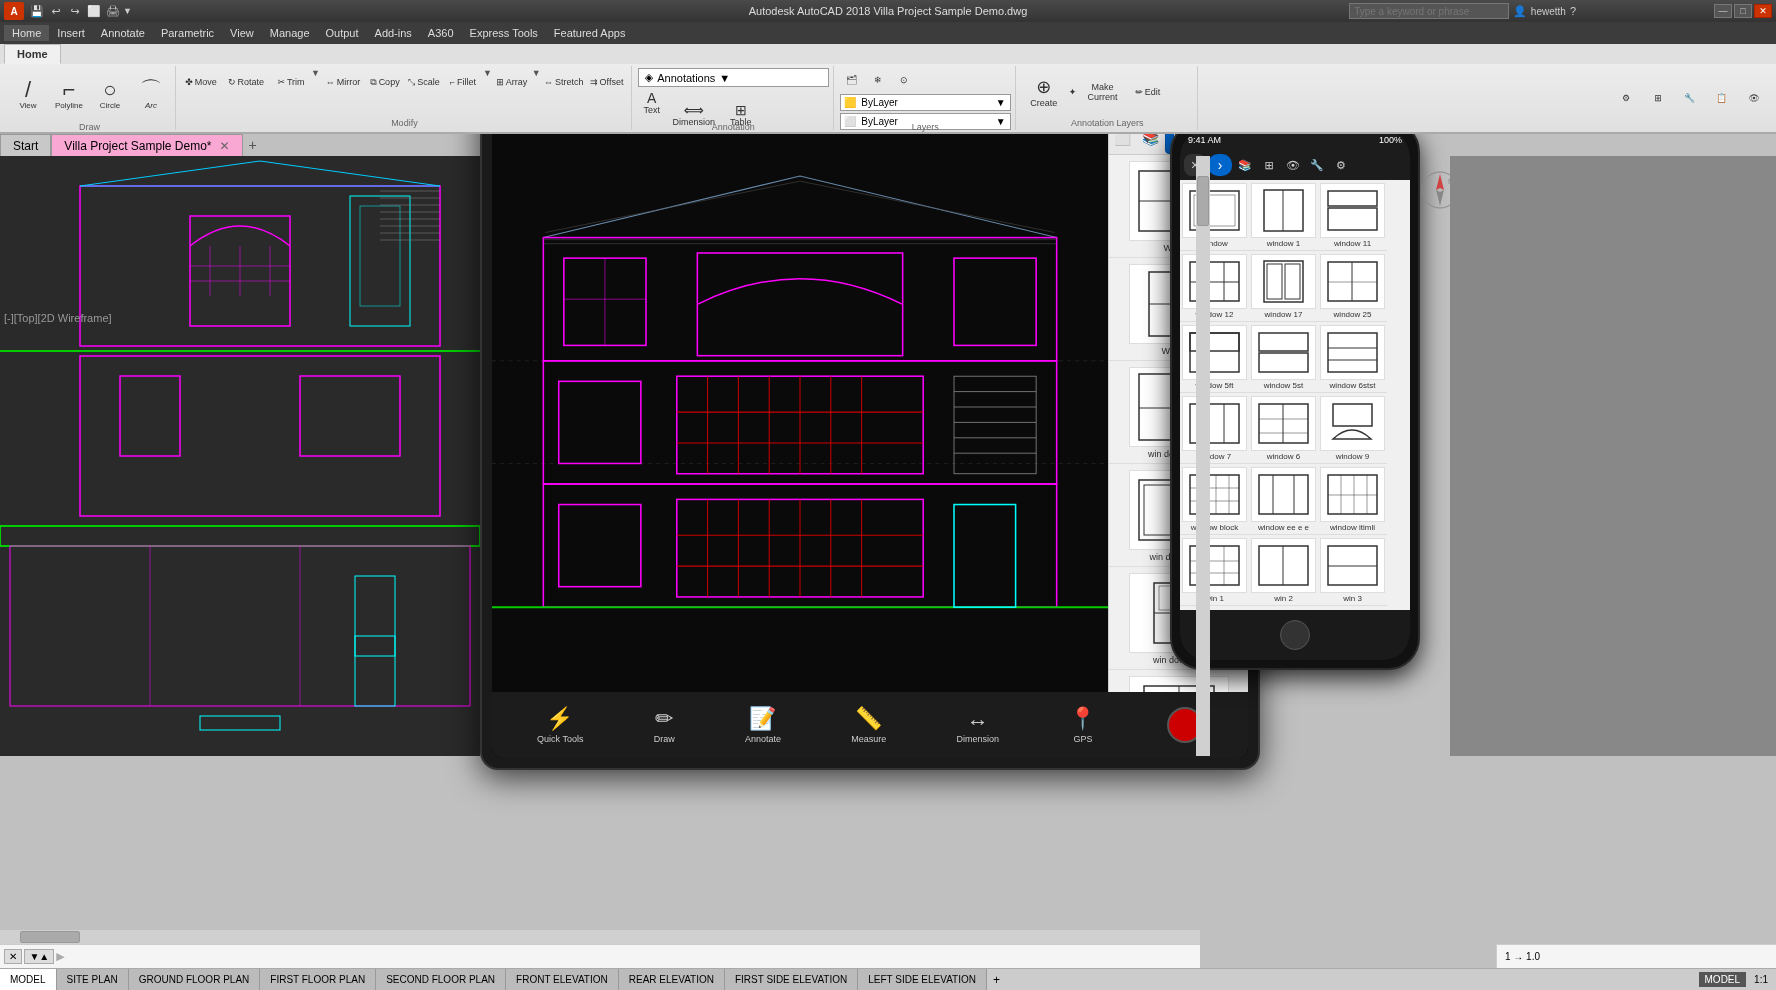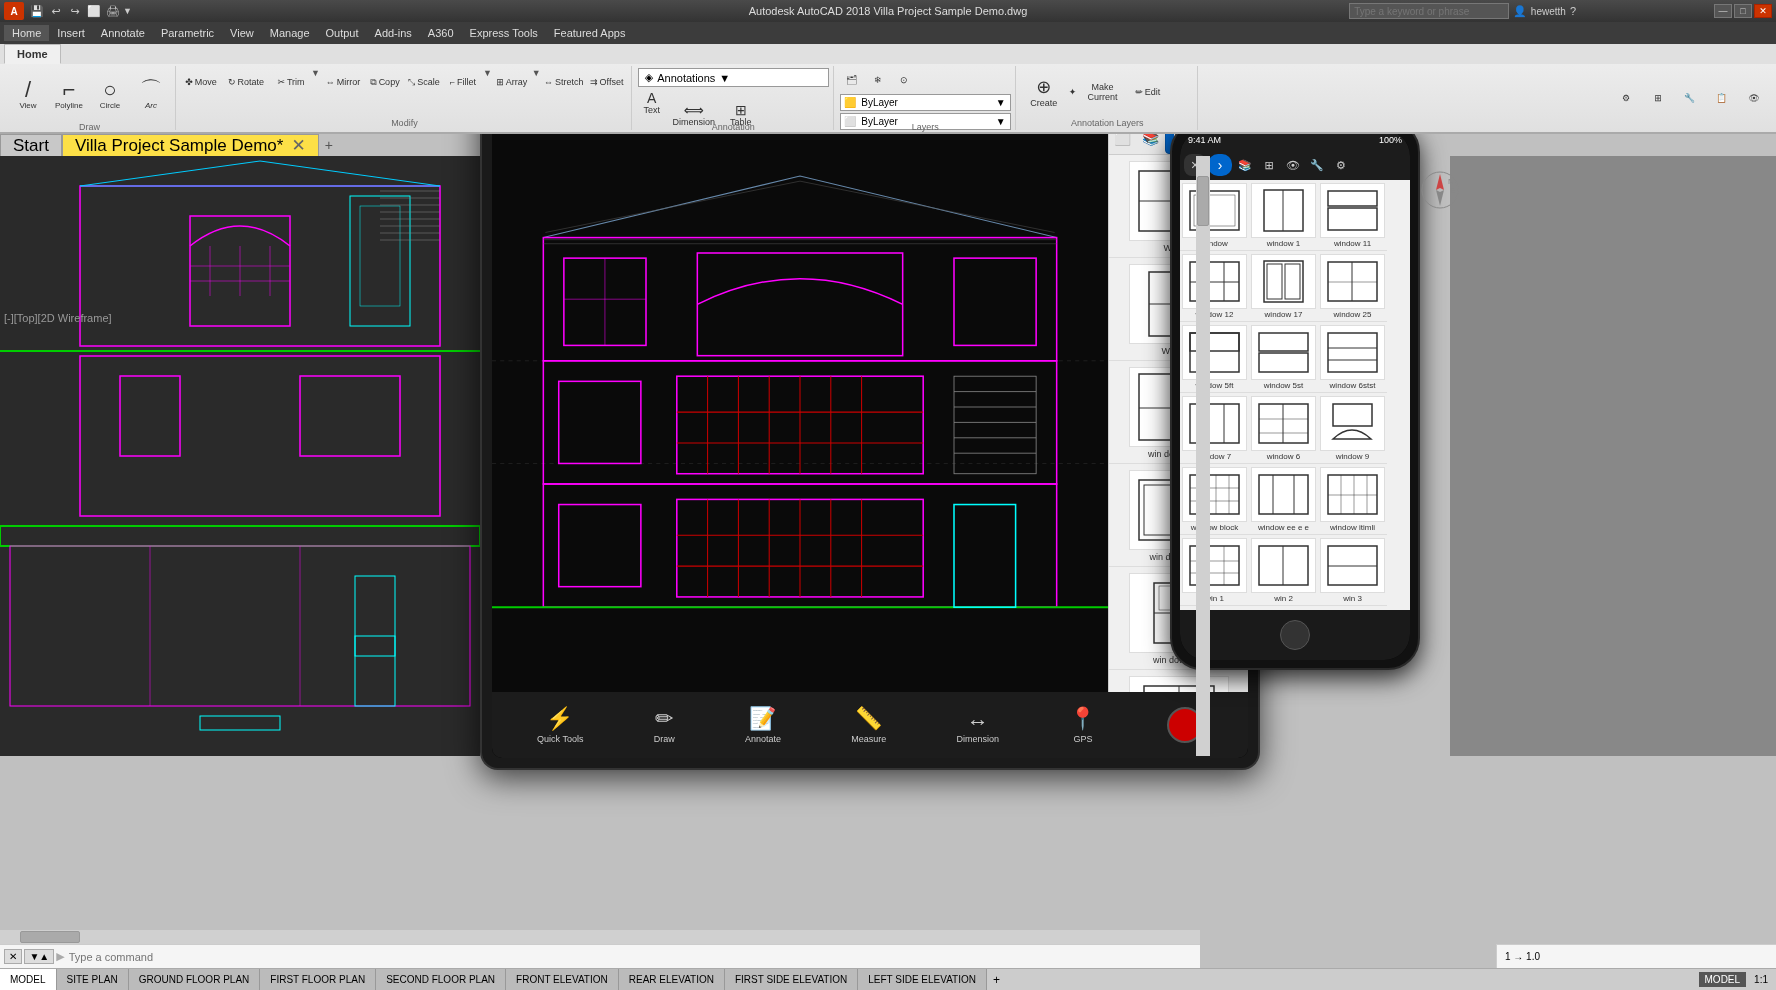--- a/index.html
+++ b/index.html
@@ -137,28 +137,28 @@
     
     #file-tabs {
       position: absolute;
       top: 134px; left: 0;
       height: 22px;
       display: flex;
       z-index: 97;
     }
     .file-tab {
       padding: 2px 12px;
-      font-size: 17px;
+      font-size: 12px;
       background: #c8c8c8;
       border: 1px solid #999;
       border-bottom: none;
       cursor: pointer;
       display: flex; align-items: center; gap: 4px;
     }
-    .file-tab.active { background: #fde047; }
+    .file-tab.active { background: #f9a8d4; }
     .file-tab-add {
       padding: 2px 6px;
       font-size: 14px;
       background: transparent;
       border: none;
       cursor: pointer;
       display: flex; align-items: center;
       color: #555;
     }
 
@@ -1277,21 +1277,20 @@
     <div id="phone-bottom">
       <div class="phone-home-btn"></div>
     </div>
   </div>
 </div>
 
 <div id="command-line">
   <button class="cmd-btn">✕</button>
   <button class="cmd-btn">▼▲</button>
   <span style="color:#aaa;margin-right:4px;">▶</span>
-  <input type="text" placeholder="Type a command" style="">
 </div>
 
 <div id="h-scrollbar">
   <div class="scrollbar-thumb" style="width:60px;height:12px;margin-left:20px;margin-top:1px;"></div>
 </div>
 
 <div id="v-scrollbar">
   <div class="scrollbar-thumb" style="width:12px;height:50px;margin-left:1px;margin-top:20px;"></div>
 </div>
 

